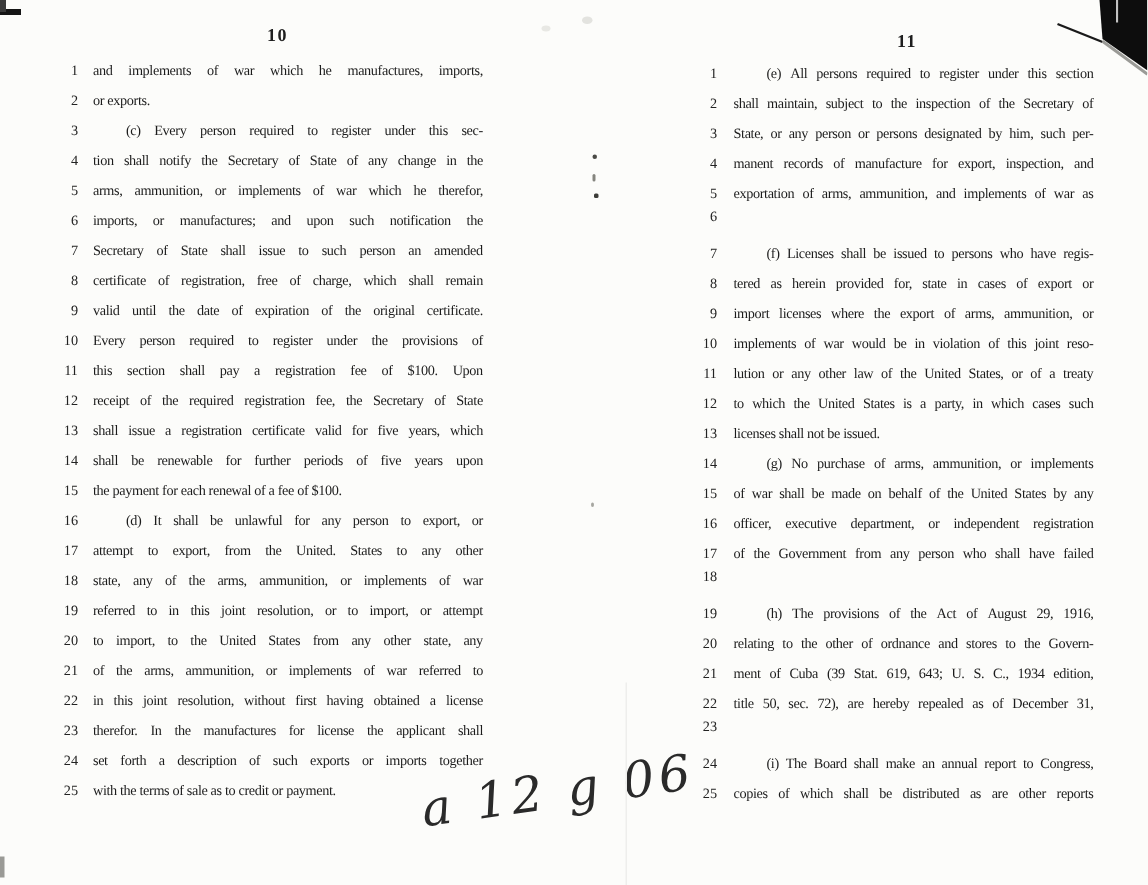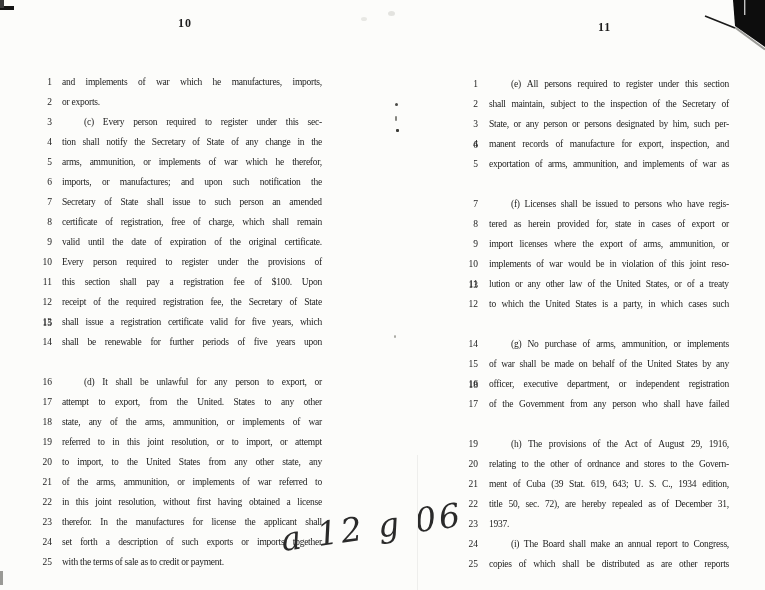--- a/index.html
+++ b/index.html
@@ -18,21 +18,21 @@
   }
   .lines{position:absolute;}
   .tline{display:flex;align-items:baseline;height:20px;}
   .ln{
     flex:none;width:32px;text-align:right;
     font-size:9.5px;color:#222;
   }
   .lt{
     flex:none;margin-left:10px;
     font-size:9.5px;line-height:20px;letter-spacing:-0.25px;
-    white-space:nowrap;color:#1c1c1c;margin-top:34px;
+    white-space:nowrap;color:#1c1c1c;
   }
   .pg0 .lt{width:260px;}
   .pg1 .lt{width:240px;margin-left:11px;}
   .lt.jfy{display:flex;justify-content:space-between;white-space:normal;box-sizing:border-box;}
   .lt.ind{padding-left:22px;}
   .handwriting{
     position:absolute;left:284px;top:520px;width:160px;
     font-family:"DejaVu Serif", serif;
     font-style:italic;
     font-size:33px;color:#2a2a2a;
@@ -239,20 +239,21 @@
         <span>further</span>
         <span>periods</span>
         <span>of</span>
         <span>five</span>
         <span>years</span>
         <span>upon</span>
       </span>
     </div>
     <div class="tline">
       <span class="ln">15</span>
+      <span class="lt">the payment for each renewal of a fee of $100.</span>
     </div>
     <div class="tline">
       <span class="ln">16</span>
       <span class="lt jfy ind">
         <span>(d)</span>
         <span>It</span>
         <span>shall</span>
         <span>be</span>
         <span>unlawful</span>
         <span>for</span>
@@ -558,20 +559,21 @@
         <span>a</span>
         <span>party,</span>
         <span>in</span>
         <span>which</span>
         <span>cases</span>
         <span>such</span>
       </span>
     </div>
     <div class="tline">
       <span class="ln">13</span>
+      <span class="lt">licenses shall not be issued.</span>
     </div>
     <div class="tline">
       <span class="ln">14</span>
       <span class="lt jfy ind">
         <span>(g)</span>
         <span>No</span>
         <span>purchase</span>
         <span>of</span>
         <span>arms,</span>
         <span>ammunition,</span>
@@ -685,21 +687,20 @@
         <span>hereby</span>
         <span>repealed</span>
         <span>as</span>
         <span>of</span>
         <span>December</span>
         <span>31,</span>
       </span>
     </div>
     <div class="tline">
       <span class="ln">23</span>
-      <span class="lt">1937.</span>
     </div>
     <div class="tline">
       <span class="ln">24</span>
       <span class="lt jfy ind">
         <span>(i)</span>
         <span>The</span>
         <span>Board</span>
         <span>shall</span>
         <span>make</span>
         <span>an</span>

